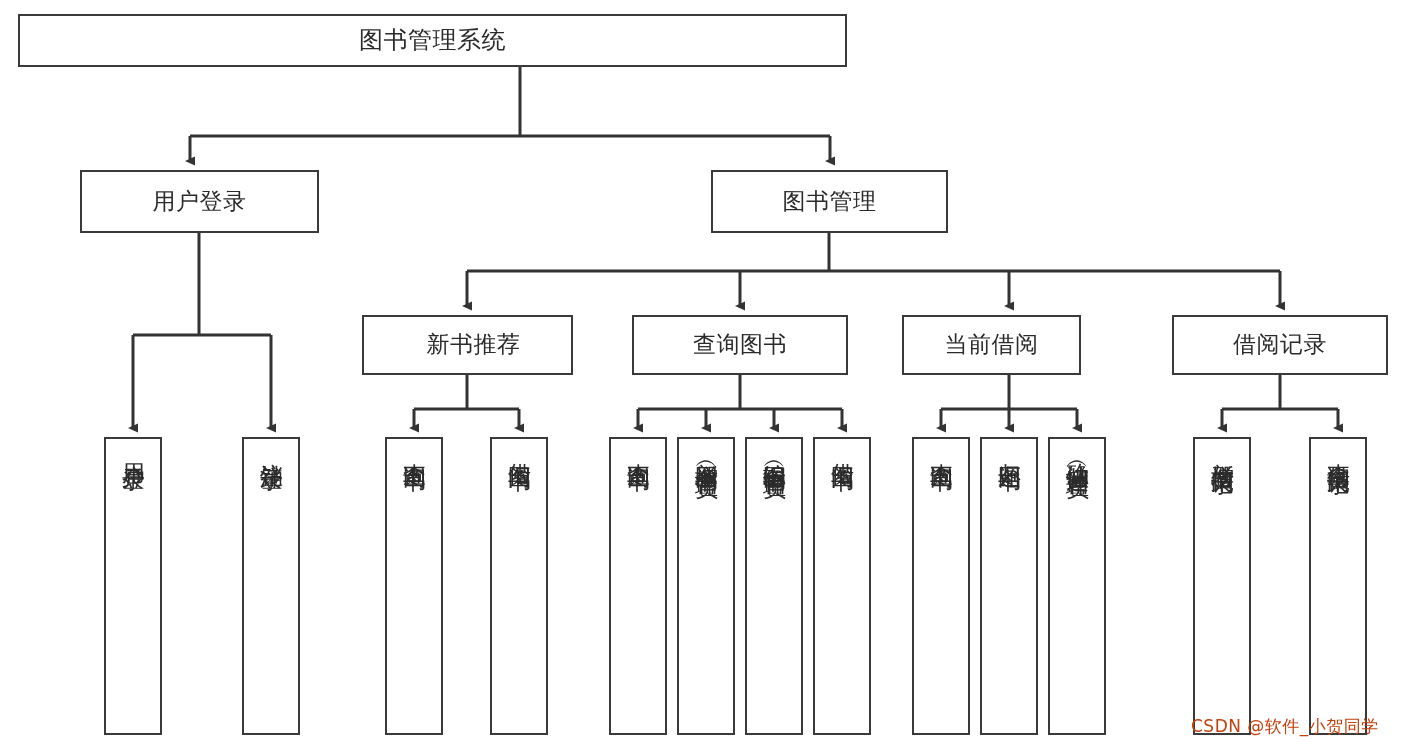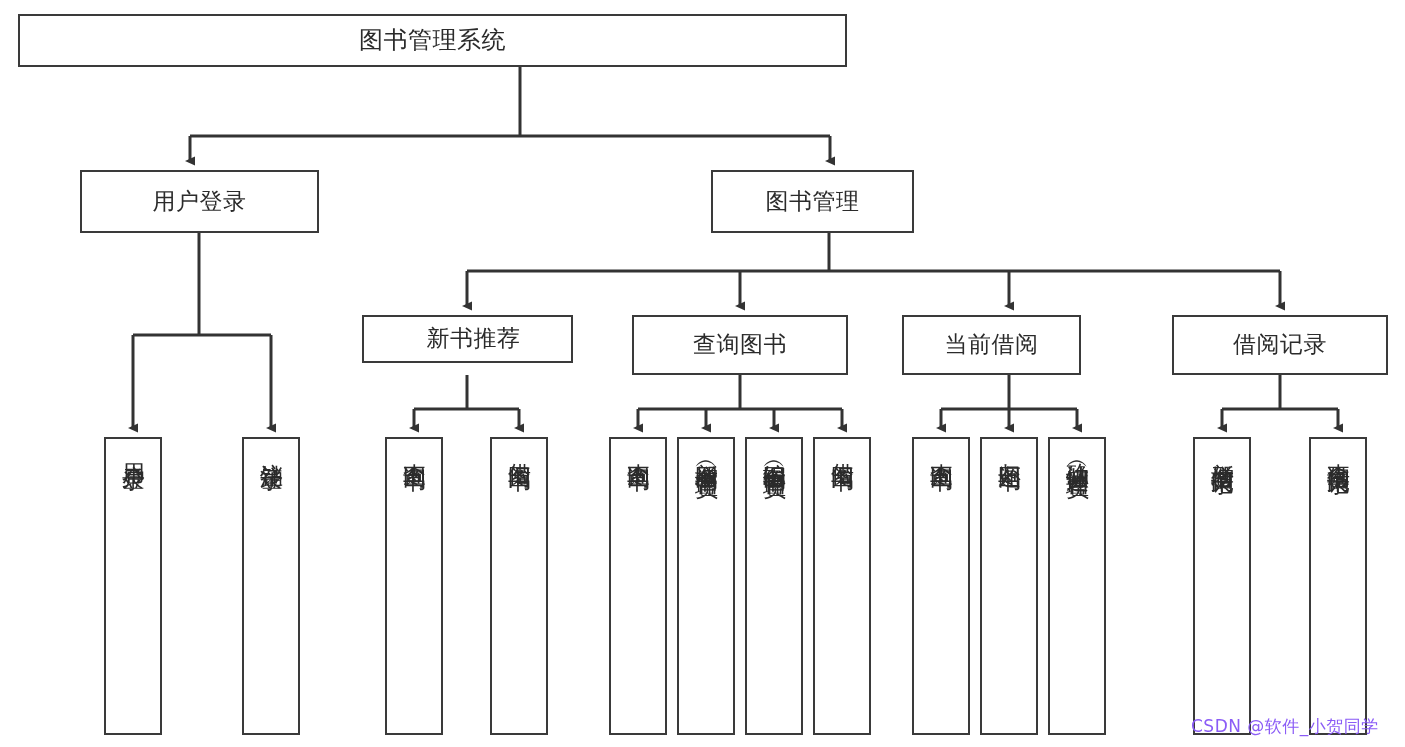--- a/index.html
+++ b/index.html
@@ -62,21 +62,21 @@
     max-height: 286px;
   }
   .node.root .node-label {
     font-size: 24px;
   }
   #watermark {
     position: absolute;
     left: 1191px;
     top: 715px;
     font-size: 17px;
-    color: #8b5cf6;
+    color: #c2410c;
     letter-spacing: 0.5px;
     white-space: nowrap;
     z-index: 6;
     font-family: "DejaVu Sans", "Liberation Sans", sans-serif;
   }
 </style>
 </head>
 <body>
 
 <div id="diagram-root">
@@ -131,25 +131,25 @@
     </g>
   </svg>
 
   <div class="node horizontal root" style="left:18px; top:14px; width:829px; height:53px;">
     <span class="node-label">图书管理系统</span>
   </div>
 
   <div class="node horizontal" style="left:80px; top:170px; width:239px; height:63px;">
     <span class="node-label">用户登录</span>
   </div>
-  <div class="node horizontal" style="left:711px; top:170px; width:203px; height:63px;">
+  <div class="node horizontal" style="left:711px; top:170px; width:237px; height:63px;">
     <span class="node-label">图书管理</span>
   </div>
 
-  <div class="node horizontal" style="left:362px; top:315px; width:211px; height:48px;padding-left:12px;">
+  <div class="node horizontal" style="left:362px; top:315px; width:211px; height:60px;padding-left:12px;">
     <span class="node-label">新书推荐</span>
   </div>
   <div class="node horizontal" style="left:632px; top:315px; width:216px; height:60px;">
     <span class="node-label">查询图书</span>
   </div>
   <div class="node horizontal" style="left:902px; top:315px; width:179px; height:60px;">
     <span class="node-label">当前借阅</span>
   </div>
   <div class="node horizontal" style="left:1172px; top:315px; width:216px; height:60px;">
     <span class="node-label">借阅记录</span>

